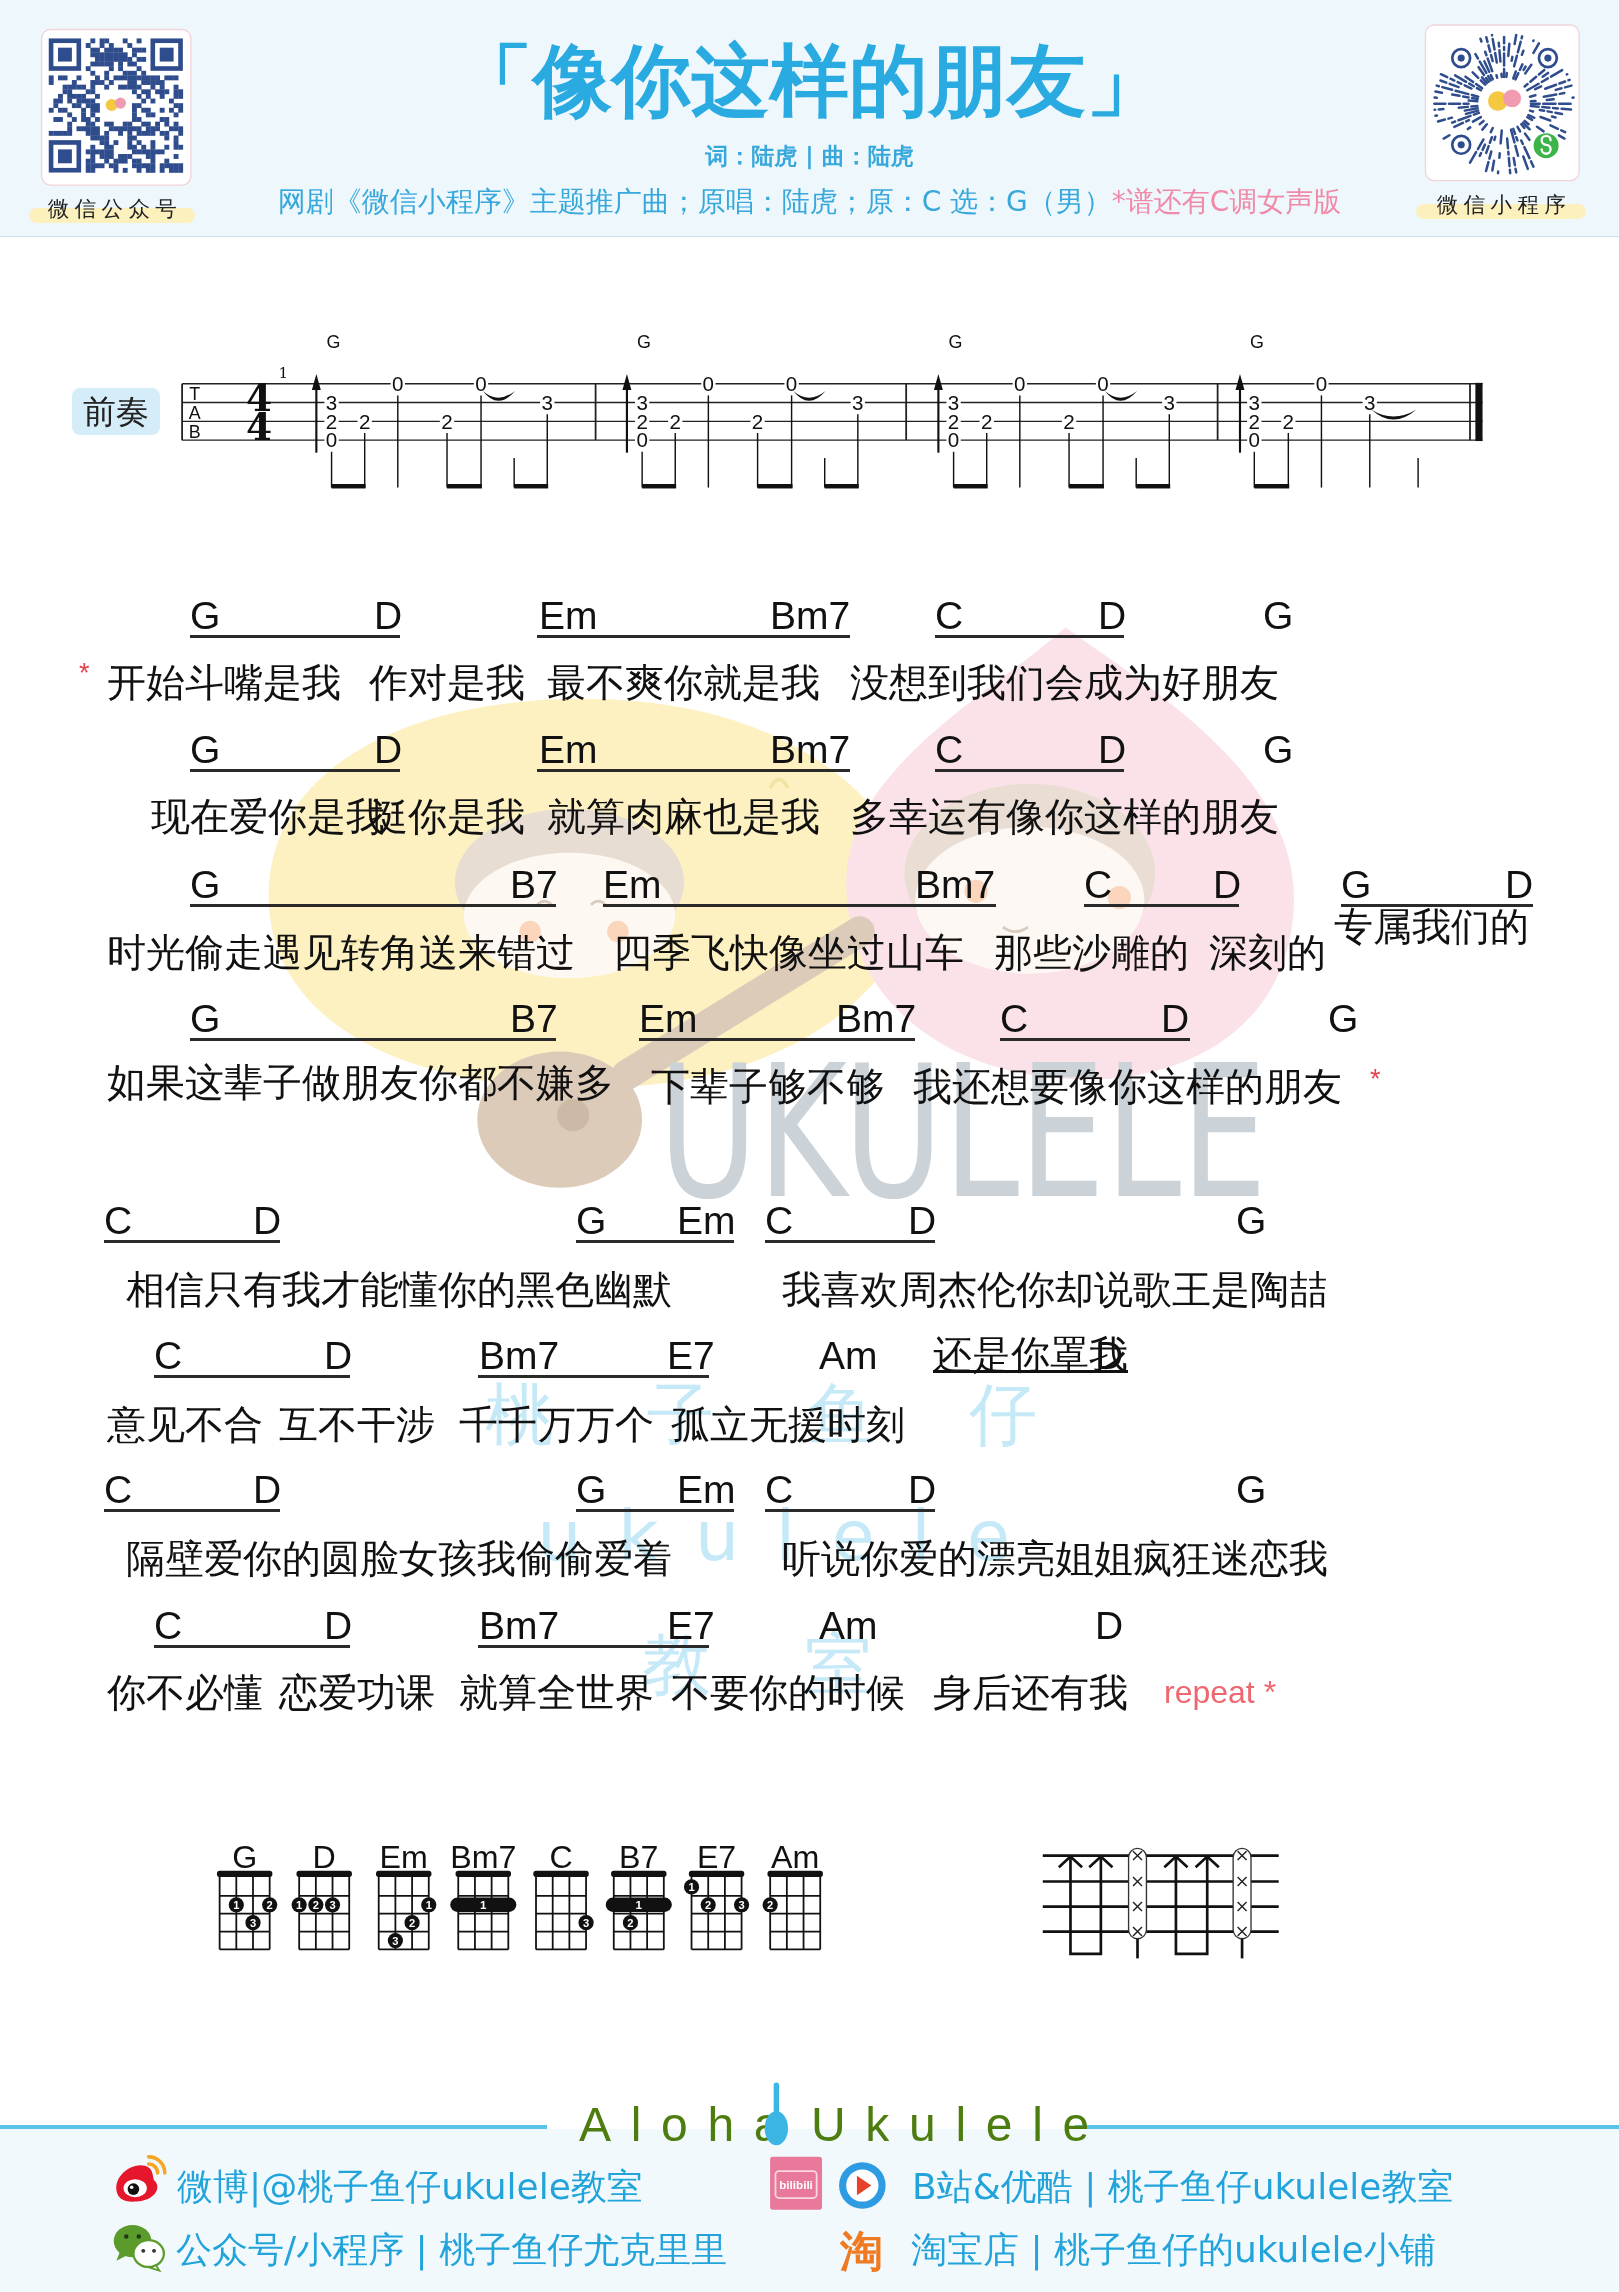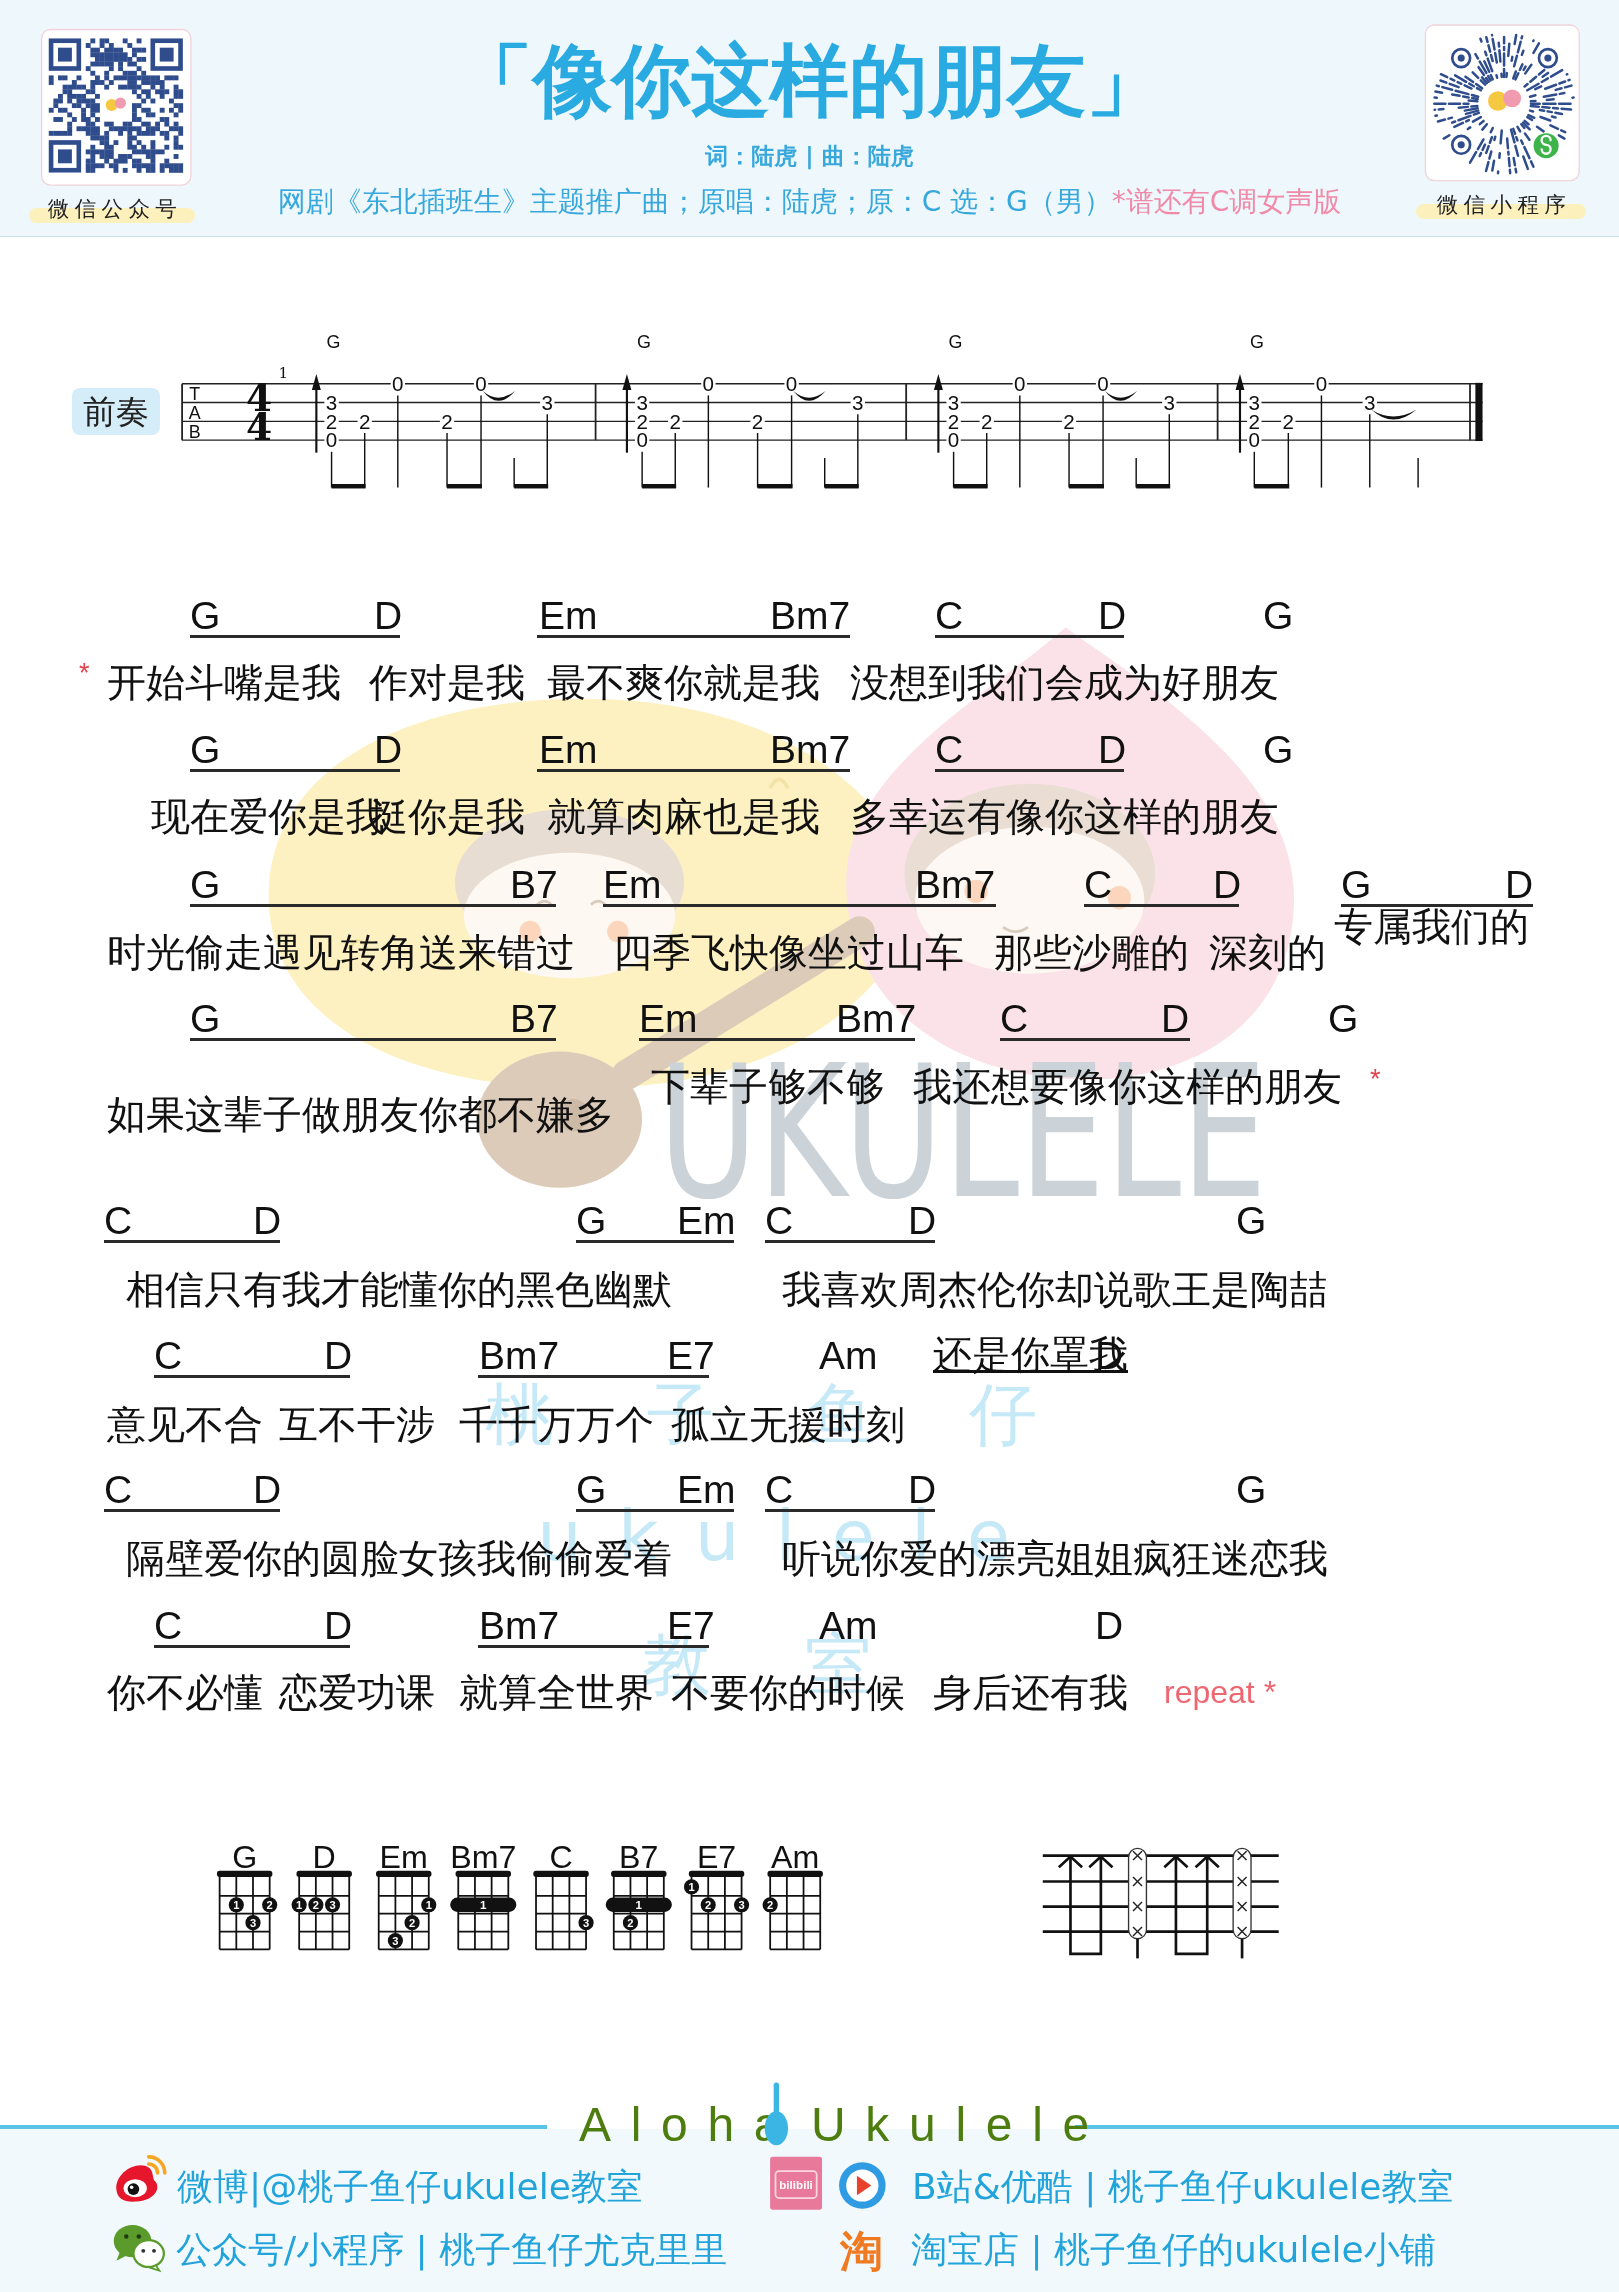--- a/index.html
+++ b/index.html
@@ -566,21 +566,21 @@
     <span class="hl"></span>
     <span>微信公众号</span>
   </div>
   <div class="code-label" style="left:1427px;top:191px;width:154px;">
     <span class="hl"></span>
     <span>微信小程序</span>
   </div>
   <div id="title">「像你这样的朋友」</div>
   <div id="credits">词：陆虎 | 曲：陆虎</div>
   <div id="info">
-    <span>网剧《东北插班生》主题推广曲；原唱：陆虎；原：C 选：G（男）</span><span class="note">*谱还有C调女声版</span>
+    <span>网剧《微信小程序》主题推广曲；原唱：陆虎；原：C 选：G（男）</span><span class="note">*谱还有C调女声版</span>
   </div>
 </div>
 
 <div id="intro-label">前奏</div>
 <svg id="tab-svg" viewBox="0 360 1808 200">
     <g>
       <line x1="203" y1="429" x2="1656" y2="429" stroke="#222" stroke-width="1.6"></line>
       <line x1="203" y1="450" x2="1656" y2="450" stroke="#222" stroke-width="1.6"></line>
       <line x1="203" y1="471" x2="1656" y2="471" stroke="#222" stroke-width="1.6"></line>
       <line x1="203" y1="492" x2="1656" y2="492" stroke="#222" stroke-width="1.6"></line>
@@ -784,21 +784,21 @@
       <div class="uline" style="left: 190px; width: 366px; top: 1038px;"></div>
       <div class="uline" style="left: 639px; width: 276px; top: 1038px;"></div>
       <div class="uline" style="left: 1000px; width: 190px; top: 1038px;"></div>
       <div class="chord" style="left: 190px; top: 996px;">G</div>
       <div class="chord" style="left: 510px; top: 996px;">B7</div>
       <div class="chord" style="left: 639px; top: 996px;">Em</div>
       <div class="chord" style="left: 836px; top: 996px;">Bm7</div>
       <div class="chord" style="left: 1000px; top: 996px;">C</div>
       <div class="chord" style="left: 1161px; top: 996px;">D</div>
       <div class="chord" style="left: 1328px; top: 996px;">G</div>
-      <div class="lyric" style="left: 107px; top: 1092px;">如果这辈子做朋友你都不嫌多</div>
+      <div class="lyric" style="left: 107px; top: 1064px; font-family: Liberation Mono, monospace;">如果这辈子做朋友你都不嫌多</div>
       <div class="lyric" style="left: 651px; top: 1064px;">下辈子够不够</div>
       <div class="lyric" style="left: 913px; top: 1064px;">我还想要像你这样的朋友</div>
       <div class="mark" style="left: 1370px; top: 1066px; color: rgb(229, 67, 79);">*</div>
     </div>
     <div>
       <div class="uline" style="left: 104px; width: 176px; top: 1240px;"></div>
       <div class="uline" style="left: 576px; width: 158px; top: 1240px;"></div>
       <div class="uline" style="left: 765px; width: 170px; top: 1240px;"></div>
       <div class="chord" style="left: 104px; top: 1198px;">C</div>
       <div class="chord" style="left: 253px; top: 1198px;">D</div>

